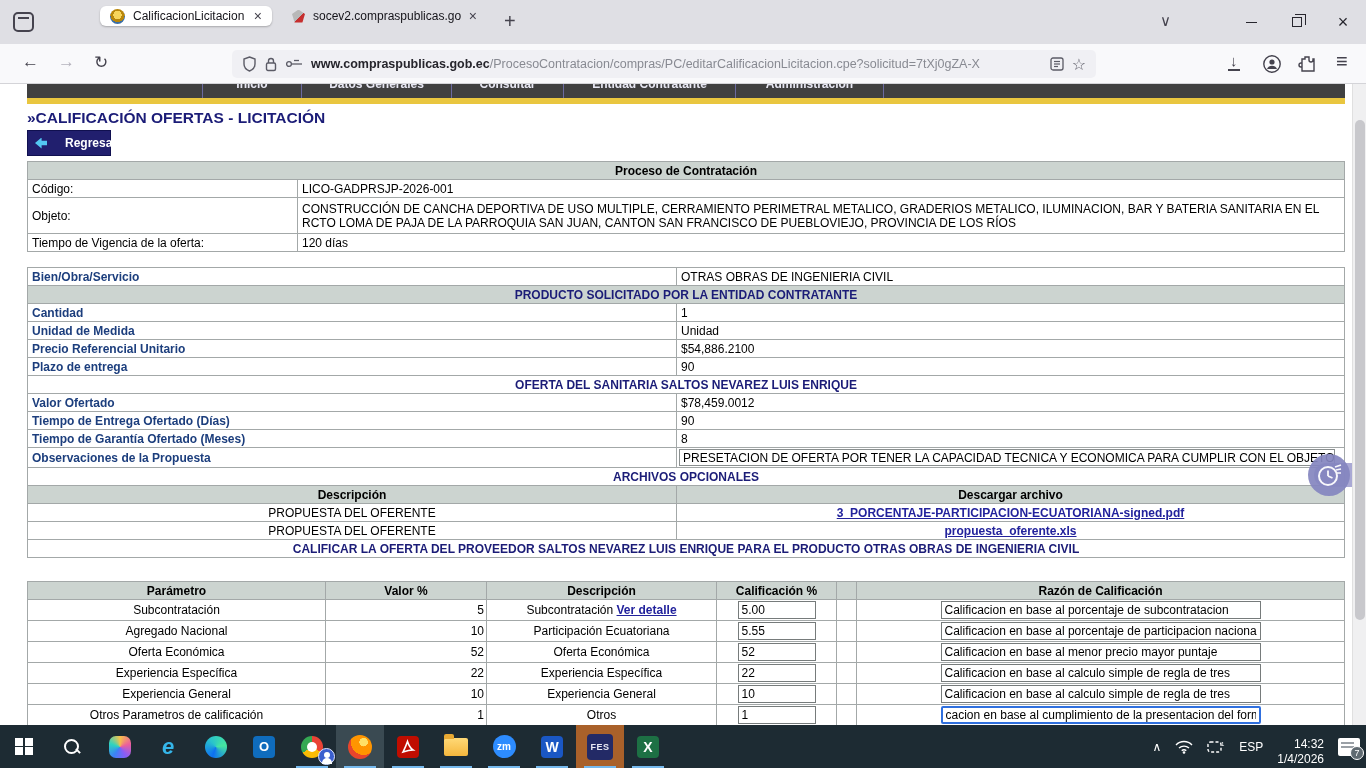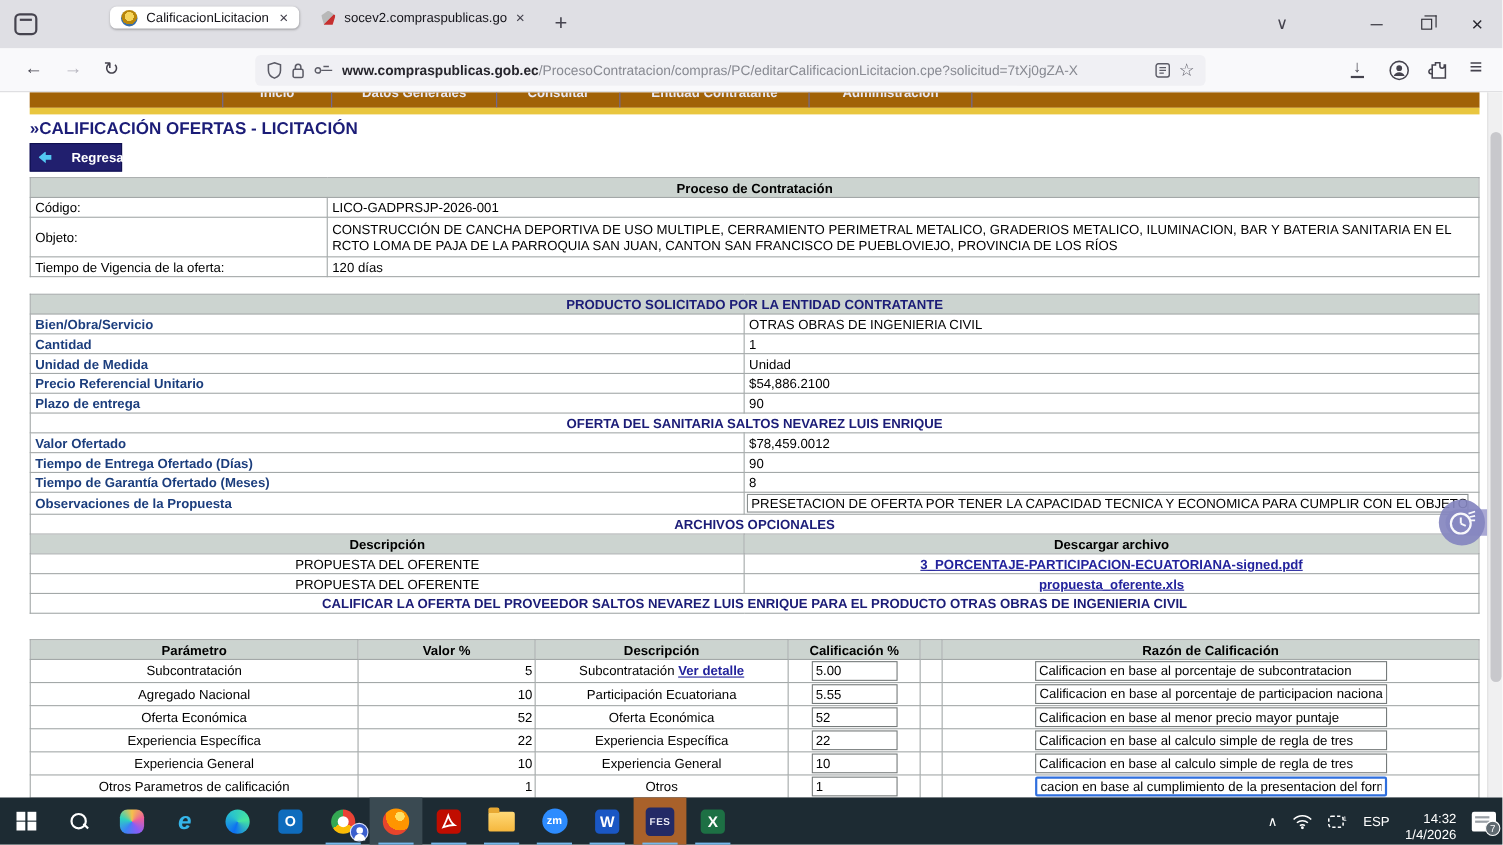--- a/index.html
+++ b/index.html
@@ -32,21 +32,21 @@
   .urlbar { position:absolute; left:232px; top:6px; width:864px; height:28px; background:#f0f0f4; border-radius:5px; display:flex; align-items:center; padding:0 10px; gap:8px; }
   .urlbar svg { flex:none; }
   .urltext { flex:1; font-size:12.5px; color:#888a92; white-space:nowrap; overflow:hidden; }
   .urltext b { color:#26252c; font-weight:bold; }
   .tool-ic { position:absolute; top:10px; color:#45434e; }
 
   
   .page { position:absolute; top:84px; left:0; width:1366px; height:641px; background:#fff; }
   .scrollbar { position:absolute; right:0; top:0; width:14px; height:641px; background:#f0f0f1; border-left:1px solid #e0e0e0; }
   .scrollthumb { position:absolute; left:2px; width:10px; top:36px; height:500px; background:#c8c8cc; border-radius:5px; }
-  .navbar { position:absolute; left:27px; top:0; width:1318px; height:14px; background:#a16207; overflow:hidden; display:flex; padding-left:175px; }
+  .navbar { position:absolute; left:27px; top:0; width:1318px; height:14px; background:#404040; overflow:hidden; display:flex; padding-left:175px; }
   .navbar .nav-item { border-right:1px solid #6b6aa0; display:flex; justify-content:center; }
   .navbar .nav-item:first-child { border-left:1px solid #6b6aa0; }
   .navbar .nav-item span { font-size:12px; font-weight:bold; color:#e8e8f4; margin-top:-7px; }
   .goldbar { position:absolute; left:27px; top:14px; width:1318px; height:6px; background:#e9c63f; }
   .pgtitle { position:absolute; left:27px; top:25px; font-size:15.5px; font-weight:bold; color:#1b1c77; }
   .backbtn { position:absolute; left:27px; top:46px; width:84px; height:26px; background:#211f6e; border:1px solid #101050; display:flex; align-items:center; gap:6px; padding-left:7px; }
   .backbtn .arrow { width:13px; height:11px; background:#53c8f2; clip-path:polygon(0 50%,55% 0,55% 30%,100% 30%,100% 70%,55% 70%,55% 100%); }
   .backbtn span { color:#fff; font-size:12px; font-weight:bold;padding-left:12px; }
 
   table { border-collapse:collapse; table-layout:fixed; }
@@ -226,25 +226,25 @@
     </tbody>
       </table>
 
     <table class="dtable" style="top:183px;">
       <colgroup>
           <col style="width:649px">
           <col>
         </colgroup>
       <tbody>
           <tr>
-            <td colspan="2" class="grayhead navy">PRODUCTO SOLICITADO POR LA ENTIDAD CONTRATANTE</td>
-          </tr>
-      <tr>
             <td class="bluelabel">Bien/Obra/Servicio</td>
             <td>OTRAS OBRAS DE INGENIERIA CIVIL</td>
+          </tr>
+      <tr>
+            <td colspan="2" class="grayhead navy">PRODUCTO SOLICITADO POR LA ENTIDAD CONTRATANTE</td>
           </tr>
       <tr>
             <td class="bluelabel">Cantidad</td>
             <td>1</td>
           </tr>
       <tr>
             <td class="bluelabel">Unidad de Medida</td>
             <td>Unidad</td>
           </tr>
       <tr>

